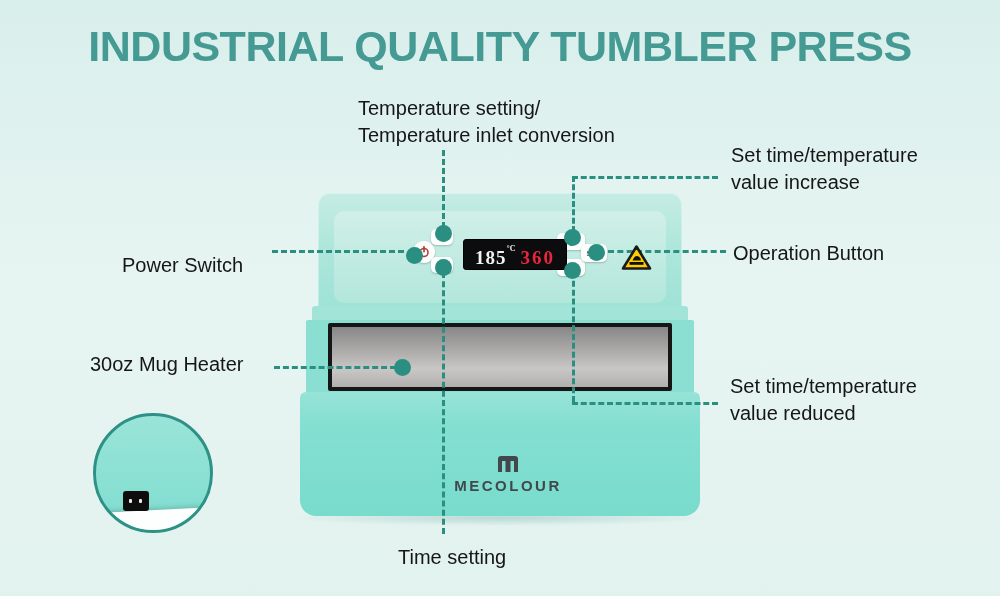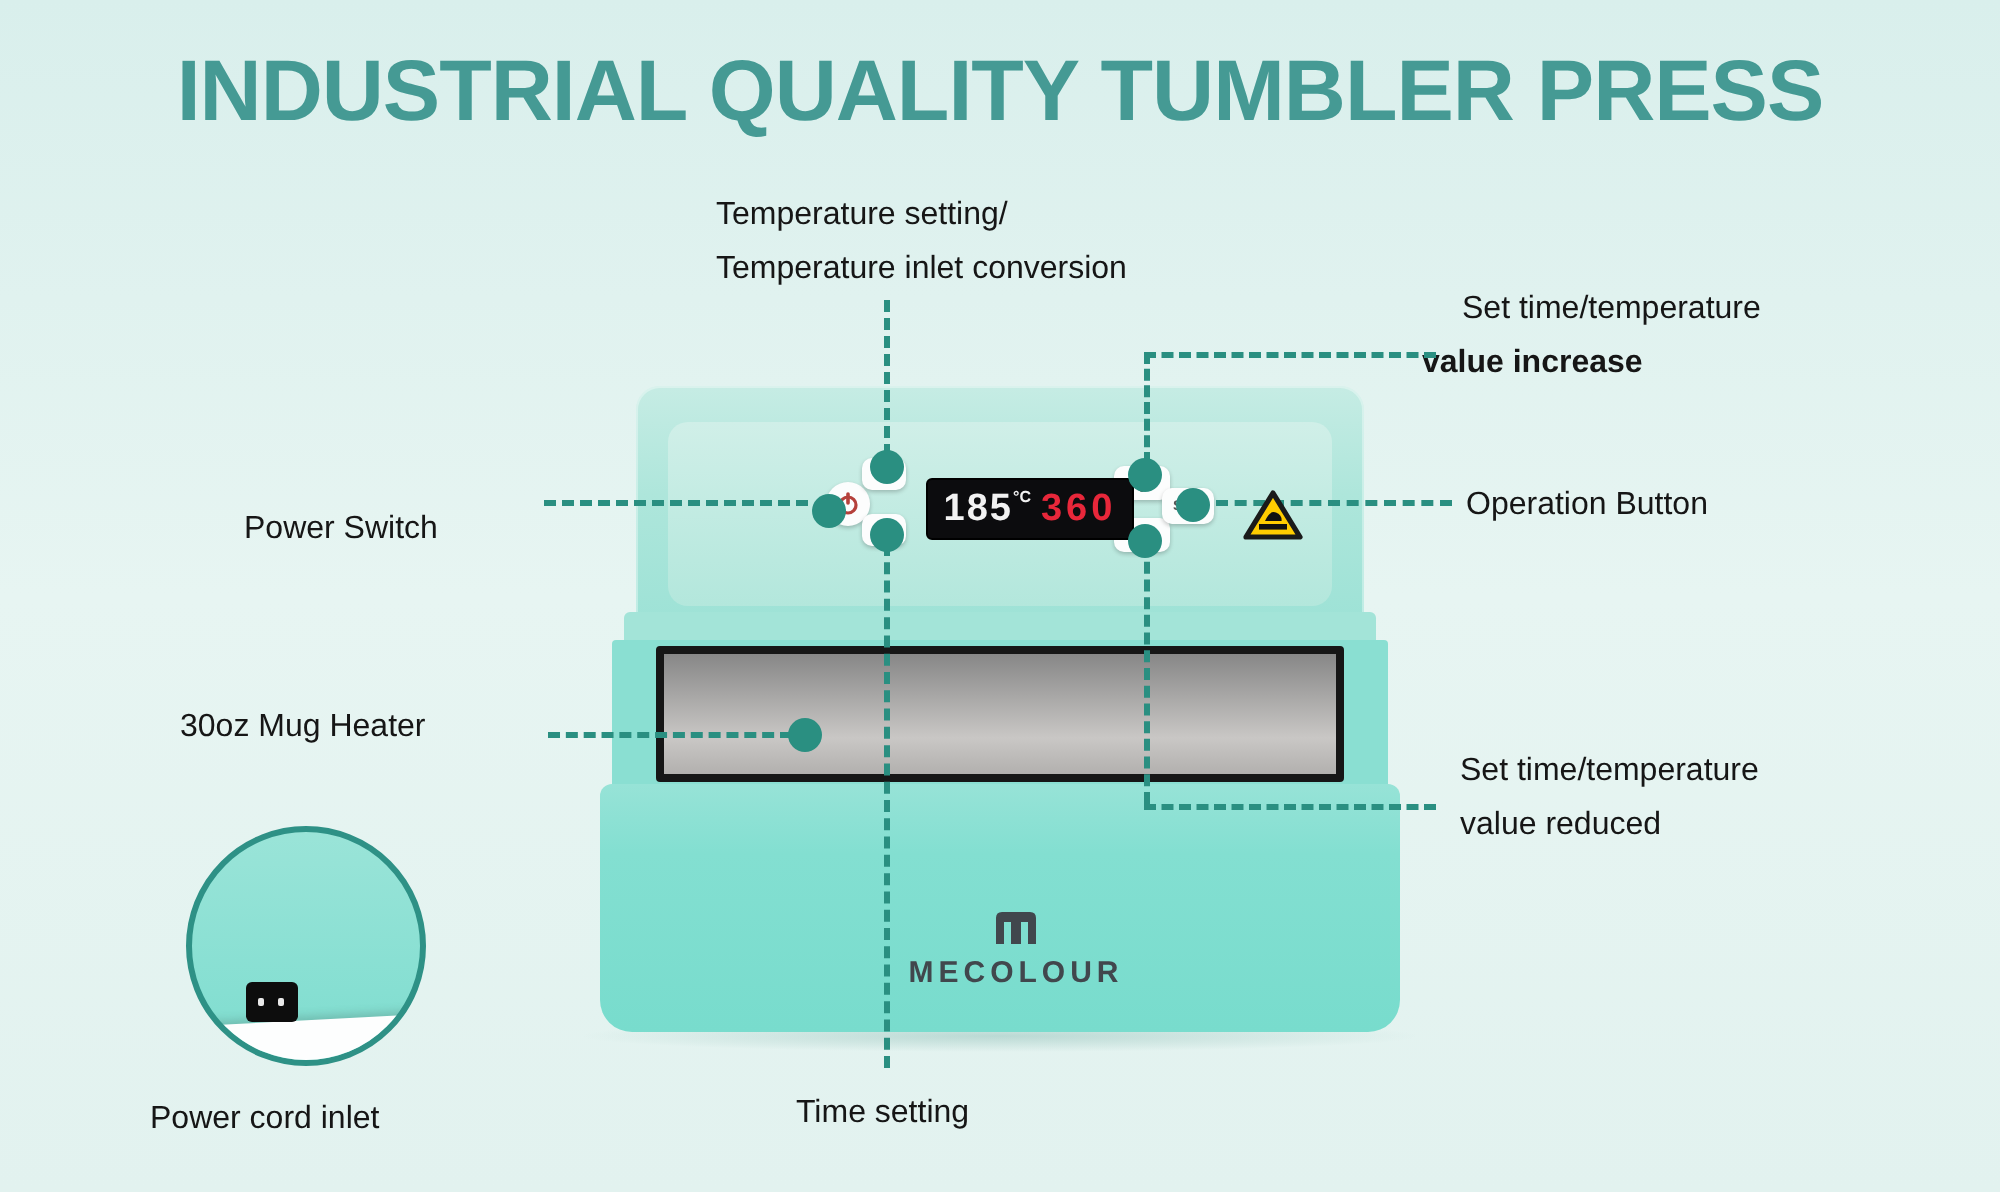--- a/index.html
+++ b/index.html
@@ -6,21 +6,21 @@
   #stage{
     position:relative;width:1000px;height:596px;overflow:hidden;
     background:linear-gradient(180deg,#d9efec 0%,#e7f5f2 50%,#e2f2ef 100%);
     font-family:"Liberation Sans",sans-serif;
   }
   .title{
     position:absolute;left:0;top:22px;width:1000px;text-align:center;
     font-size:43px;font-weight:bold;letter-spacing:-.5px;color:#459a94;
   }
   .label{
-    position:absolute;font-size:16px;color:#161616;white-space:nowrap;line-height:26px;
+    position:absolute;font-size:20px;color:#161616;white-space:nowrap;line-height:26px;
   }
   .dash-h{position:absolute;height:0;border-top:3px dashed #2a8f81;z-index:5;}
   .dash-v{position:absolute;width:0;border-left:3px dashed #2a8f81;z-index:5;}
   .dot{position:absolute;width:17px;height:17px;border-radius:50%;background:#2a8f81;z-index:8;}
   
   .head{
     position:absolute;left:318px;top:193px;width:364px;height:120px;
     border-radius:12px 12px 6px 6px;z-index:2;
     background:linear-gradient(180deg,#c6ece4 0%,#aee6db 45%,#9de2d6 100%);
     box-shadow:inset 0 0 0 1px rgba(255,255,255,.35);
@@ -66,22 +66,22 @@
   }
   .power-btn{left:413px;top:241px;width:22px;height:22px;border-radius:50%;}
   .temp-btn{left:431px;top:229px;width:22px;height:16px;}
   .time-btn{left:431px;top:257px;width:22px;height:16px;}
   .plus-btn{left:557px;top:233px;width:28px;height:17px;font-size:14px;}
   .minus-btn{left:557px;top:259px;width:28px;height:17px;font-size:14px;}
   .set-btn{left:581px;top:244px;width:26px;height:18px;font-size:7px;color:#555;letter-spacing:.5px;}
   .display{
     position:absolute;left:463px;top:239px;width:104px;height:31px;z-index:4;
     background:#0c0c0e;border-radius:3px;border:1px solid #000;box-sizing:border-box;
-    display:flex;align-items:center;justify-content:center;
-    font-family:Liberation Sans, sans-serif;font-weight:bold;
+    display:flex;align-items:flex-end;justify-content:center;
+    font-family:Liberation Serif, serif;font-weight:bold;
   }
   .disp-temp{color:#f2f2f2;font-size:19px;letter-spacing:1px;}
   .disp-unit{color:#f2f2f2;font-size:8px;align-self:flex-start;margin-top:4px;}
   .disp-time{color:#e8273a;font-size:19px;letter-spacing:2px;margin-left:5px;}
   .warning{position:absolute;left:621px;top:244px;z-index:6;}
   
   .inset{
     position:absolute;left:93px;top:413px;width:120px;height:120px;border-radius:50%;
     border:3px solid #2e9186;box-sizing:border-box;overflow:hidden;z-index:2;
     background:linear-gradient(180deg,#9ae4d8 0%,#86dfd2 70%,#7edcce 100%);
@@ -171,22 +171,21 @@
     <div class="inset-floor"></div>
     <div class="socket">
       <span class="pin" style="left:6px;"></span>
       <span class="pin" style="left:16px;"></span>
     </div>
   </div>
 
   <div class="label" style="left:358px;top:95px;">Temperature setting/</div>
   <div class="label" style="left:358px;top:122px;">Temperature inlet conversion</div>
   <div class="label" style="left:731px;top:142px;">Set time/temperature</div>
-  <div class="label" style="left:711px;top:169px;font-weight:bold;">value increase</div>
+  <div class="label" style="left:731px;top:169px;">value increase</div>
   <div class="label" style="left:122px;top:240px;margin-top:12px;">Power Switch</div>
   <div class="label" style="left:733px;top:240px;">Operation Button</div>
   <div class="label" style="left:90px;top:351px;">30oz Mug Heater</div>
   <div class="label" style="left:730px;top:373px;">Set time/temperature</div>
   <div class="label" style="left:730px;top:400px;">value reduced</div>
-  <div class="label" style="left:75px;top:547px;">Power cord inlet</div>
   <div class="label" style="left:398px;top:544px;text-align:center;">Time setting</div>
 
 </div>
 
 </body></html>

